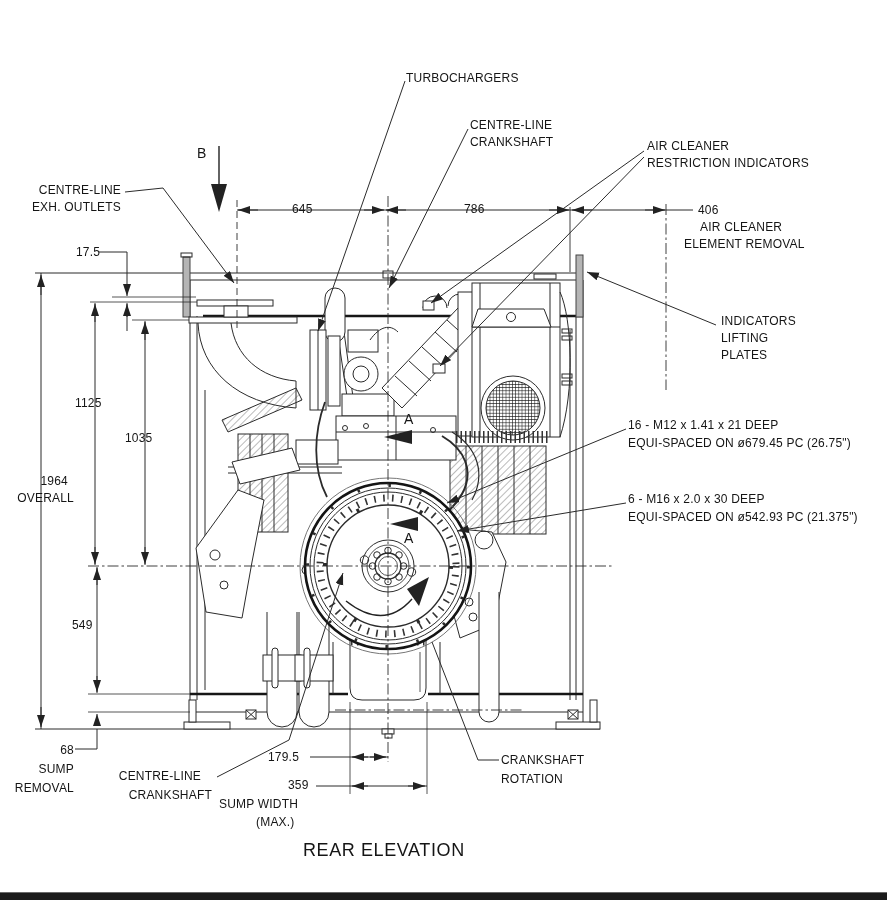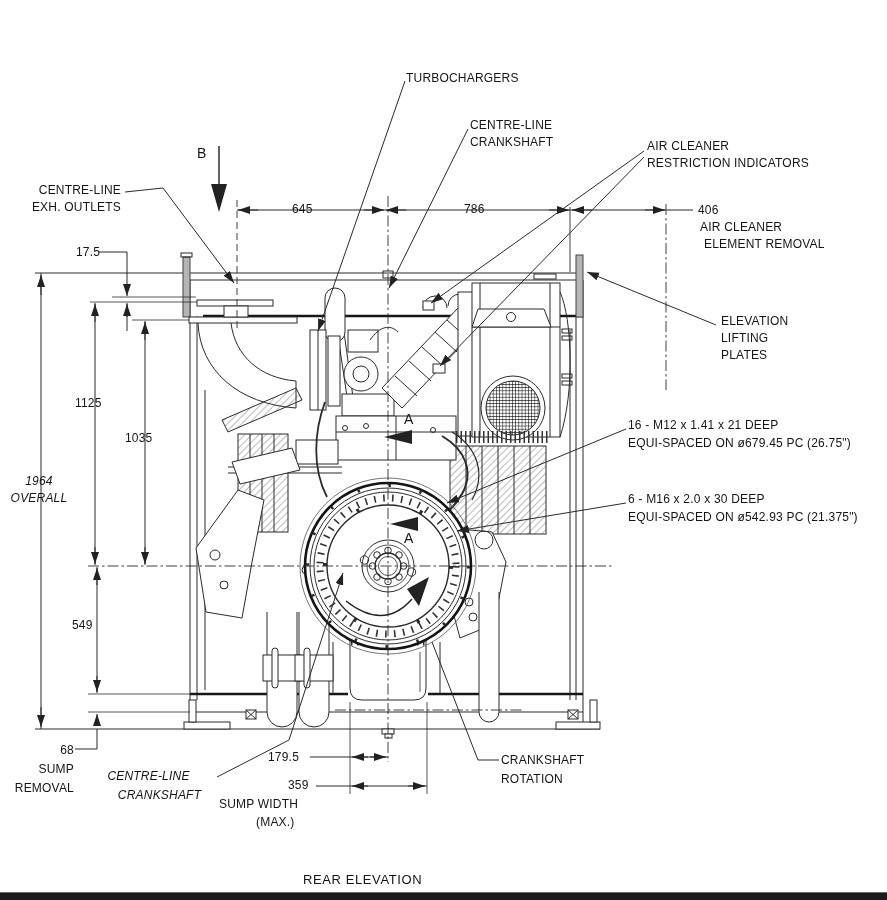--- a/index.html
+++ b/index.html
@@ -2,23 +2,23 @@
 <html><head>
 <meta charset="utf-8">
 <style>
   html,body{margin:0;padding:0;background:#ffffff;}
   #stage{position:relative;width:887px;height:900px;background:#ffffff;
          font-family:"Liberation Sans",sans-serif;overflow:hidden;}
   #stage svg{position:absolute;left:0;top:0;}
   .lbl{position:absolute;font-size:12px;line-height:1.2;color:#151515;
        white-space:nowrap;letter-spacing:.2px;}
   .lbl.r{text-align:right;}
-  .lbl.c{text-align:center;font-style:italic;}
+  .lbl.c{text-align:right;}
   .lbl.big{font-size:14px;}
-  .lbl.view{font-size:13px;letter-spacing:.6px;margin-top:32px;}
+  .lbl.view{font-size:18px;letter-spacing:.6px;}
   #bottom-bar{position:absolute;left:0;bottom:0;width:887px;height:7px;
       background:#1b1b1b;border-top:1px solid #6a6a6a;}
 </style>
 </head>
 <body>
 
 <div id="stage">
 
 <svg width="887" height="900" viewBox="0 0 887 900">
   <defs>
@@ -323,23 +323,23 @@
 <div class="lbl r" style="left:20px;top:200px;width:101px">EXH. OUTLETS</div>
 
 <div class="lbl big" style="left:197px;top:145px">B</div>
 
 <div class="lbl" style="left:76px;top:245px">17.5</div>
 <div class="lbl" style="left:292px;top:202px">645</div>
 <div class="lbl" style="left:464px;top:202px">786</div>
 <div class="lbl" style="left:698px;top:203px">406</div>
 
 <div class="lbl" style="left:700px;top:220px">AIR CLEANER</div>
-<div class="lbl" style="left:704px;top:237px">ELEMENT REMOVAL</div>
-
-<div class="lbl" style="left:721px;top:314px">ELEVATION</div>
+<div class="lbl" style="left:684px;top:237px">ELEMENT REMOVAL</div>
+
+<div class="lbl" style="left:721px;top:314px">INDICATORS</div>
 <div class="lbl" style="left:721px;top:331px">LIFTING</div>
 <div class="lbl" style="left:721px;top:348px">PLATES</div>
 
 <div class="lbl" style="left:628px;top:418px">16 - M12 x 1.41 x 21 DEEP</div>
 <div class="lbl" style="left:628px;top:436px">EQUI-SPACED ON ø679.45 PC (26.75")</div>
 
 <div class="lbl" style="left:628px;top:492px">6 - M16 x 2.0 x 30 DEEP</div>
 <div class="lbl" style="left:628px;top:510px">EQUI-SPACED ON ø542.93 PC (21.375")</div>
 
 <div class="lbl big" style="left:404px;top:411px">A</div>

